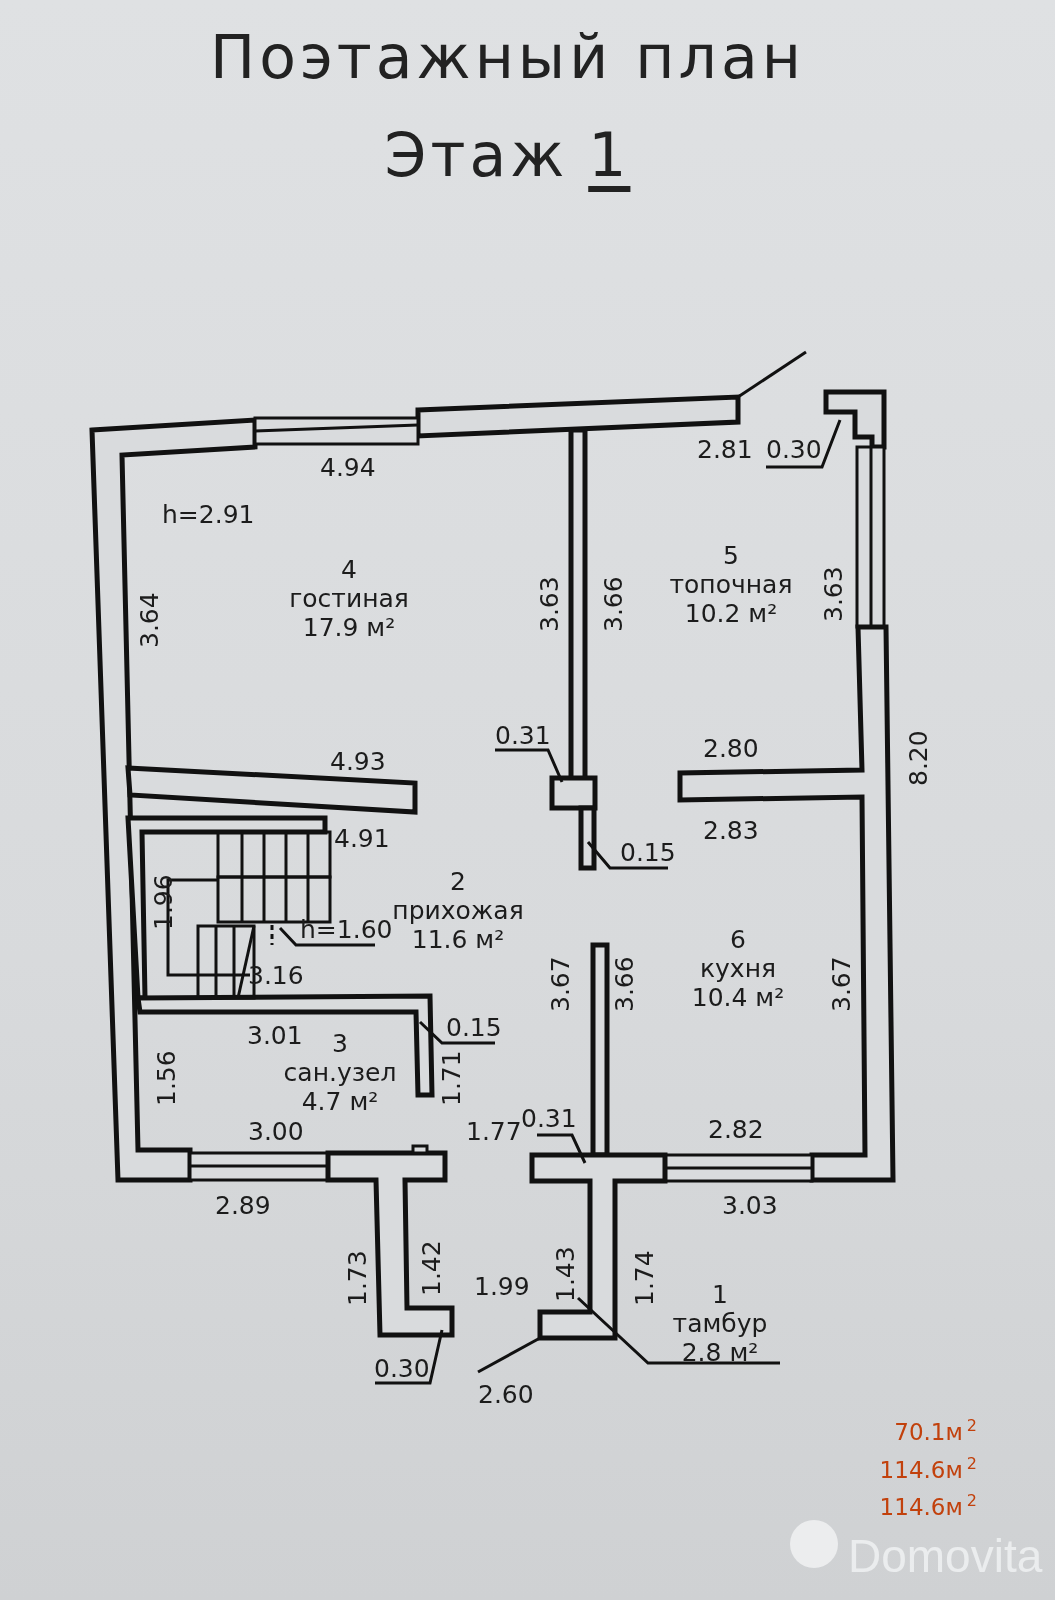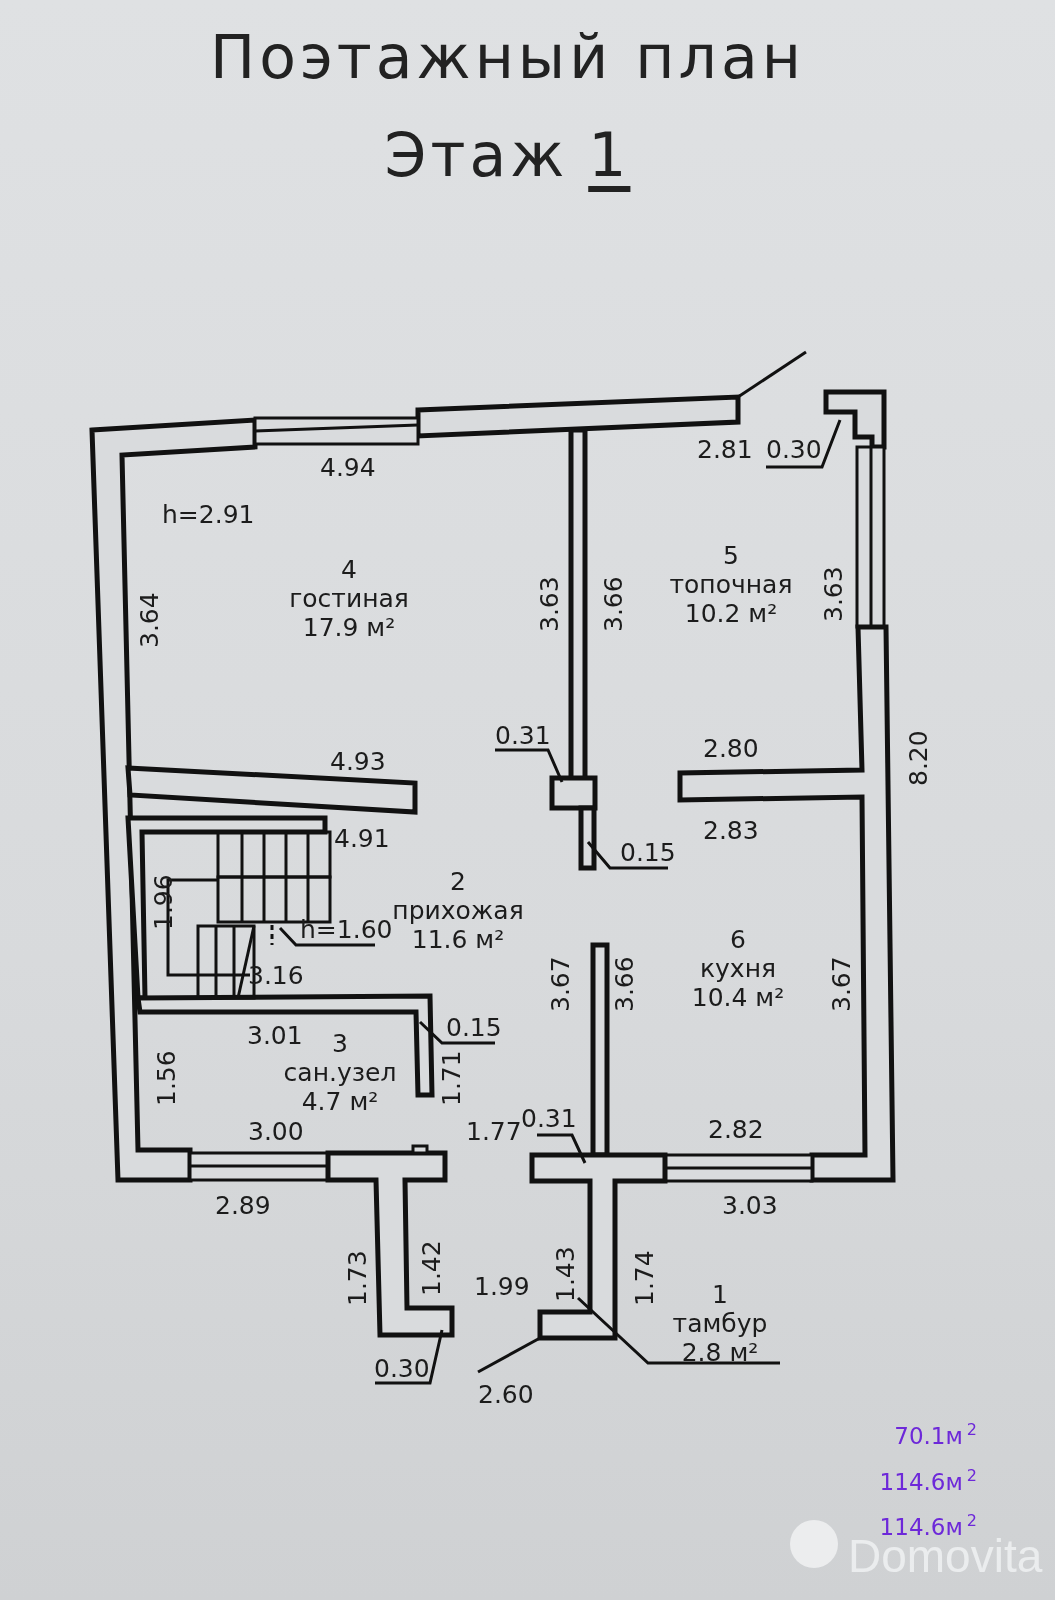--- a/index.html
+++ b/index.html
@@ -11,21 +11,21 @@
            letter-spacing:4px; color:#222; }
   .t1 { top:22px; font-size:60px; left:-20px; }
   .t2 { top:120px; font-size:60px; left:-20px; }
   .t2 .floor-num { text-decoration:underline; text-underline-offset:10px; margin-left:20px; }
   svg { position:absolute; left:0; top:0; }
   .wall { fill:#d9dbdd; stroke:#111; stroke-width:5; stroke-linejoin:miter; }
   .thin { fill:none; stroke:#111; stroke-width:3; }
   .win { fill:#d9dbdd; stroke:#111; stroke-width:3; }
   .lbl { font-family:"DejaVu Sans", sans-serif; font-size:25px; fill:#1c1c1c; }
   .room { font-family:"DejaVu Sans", sans-serif; font-size:25px; fill:#1c1c1c; text-anchor:middle; }
-  .totals { position:absolute; right:78px; top:1410px; text-align:right; font-size:23px; line-height:40px; color:#6d28d9; }
+  .totals { position:absolute; right:78px; top:1410px; text-align:right; font-size:23px; line-height:32px; color:#c2410c; }
   .totals sup { font-size:16px; margin-left:4px; }
   .wm { position:absolute; left:790px; top:1505px; display:flex; align-items:center; gap:10px; }
   .wm-dot { width:48px; height:48px; border-radius:50%; background:#eef0f1; opacity:.9; }
   .wm-text { font-size:46px; color:#eef0f1; opacity:.9; font-family:"Liberation Sans", sans-serif;margin-top:24px; }
 </style>
 </head>
 <body>
 
 <div class="paper"></div>
 

